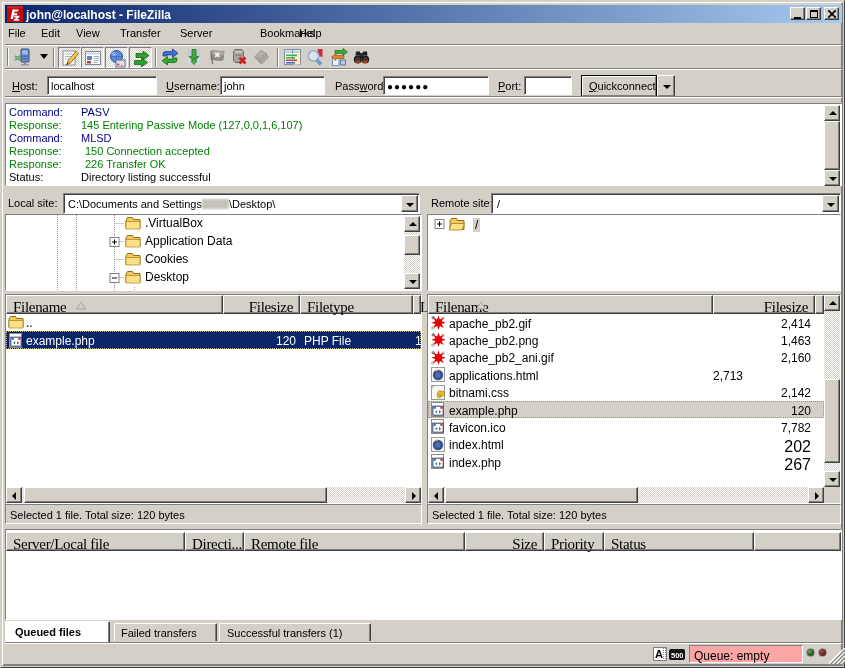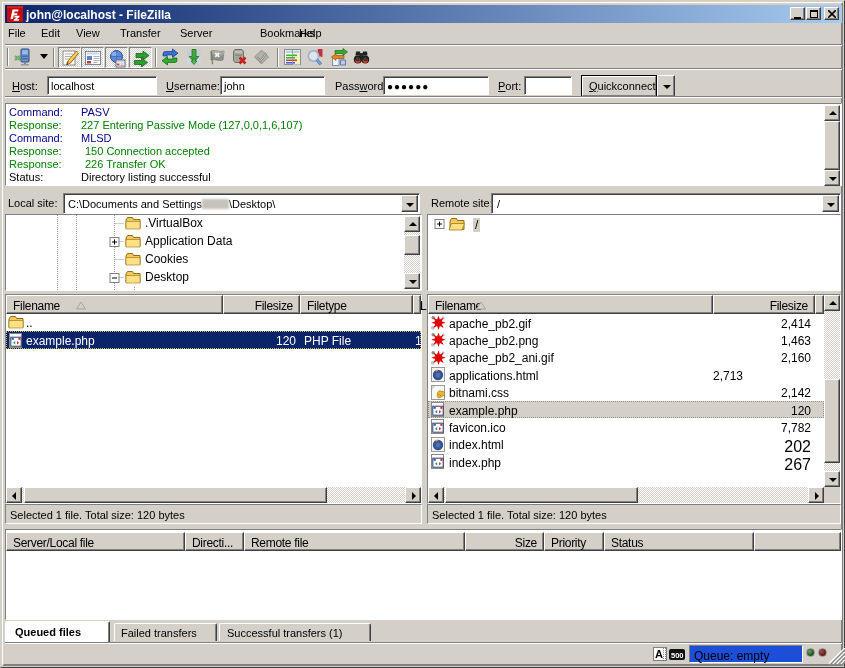--- a/index.html
+++ b/index.html
@@ -13,21 +13,21 @@
 #winedge2 { position:absolute; left:2px; top:2px; right:2px; bottom:2px;
   border:1px solid #D4D0C8; border-right-color:#808080; border-bottom-color:#808080; }
 .sunken { border-top:1px solid #808080; border-left:1px solid #808080; border-bottom:1px solid #fff; border-right:1px solid #fff; box-shadow: inset 1px 1px 0 #404040; }
 .sunkenlite { border-top:1px solid #808080; border-left:1px solid #808080; border-bottom:1px solid #fff; border-right:1px solid #fff; }
 .raised { border-top:1px solid #fff; border-left:1px solid #fff; border-bottom:1px solid #404040; border-right:1px solid #404040; box-shadow: inset -1px -1px 0 #808080; }
 .raisedlite { border-top:1px solid #fff; border-left:1px solid #fff; border-bottom:1px solid #808080; border-right:1px solid #808080; }
 .white { background:#fff; }
 .dither { background-image: repeating-conic-gradient(#fff 0% 25%, #d4d0c8 0% 50%); background-size:2px 2px; }
 .hdrcell { position:absolute; top:0; height:19px; background:#D4D0C8;
   border-top:1px solid #fff; border-left:1px solid #fff; border-bottom:1px solid #404040; border-right:1px solid #404040; box-shadow: inset -1px -1px 0 #808080; }
-.hdrcell span { position:absolute; top:3px; left:6px; white-space:nowrap; font-size:12px; letter-spacing:-0.3px; }
+.hdrcell span { position:absolute; top:3px; left:6px; white-space:nowrap; font-size:15px; letter-spacing:-0.3px;font-family:Liberation Serif, serif; }
 .sb-btn { position:absolute; background:#D4D0C8; border-top:1px solid #fff; border-left:1px solid #fff; border-bottom:1px solid #404040; border-right:1px solid #404040; box-shadow: inset -1px -1px 0 #808080; }
 .arrow { position:absolute; width:0; height:0; }
 .txt { position:absolute; white-space:nowrap; }
 </style>
 </head>
 <body>
 <div id="win">
 <div id="winedge"></div>
 <div id="winedge2"></div>
 
@@ -224,21 +224,21 @@
 </div>
 </div>
 <div class="ab" style="left:4px; top:95px; width:837px; height:1px; background:#808080;"></div>
 <div class="ab" style="left:4px; top:96px; width:837px; height:1px; background:#fff;"></div>
 
 <div class="ab sunkenlite white" style="left:4px; top:102px; width:837px; height:83px;">
 <div id="loglines">
   <div class="txt" style="left:3px; top:2px;   color:#00008b;">Command:</div>
         <div class="txt" style="left:75px; top:2px;   color:#00008b;text-align:center;">PASV</div>
   <div class="txt" style="left:3px; top:15px; color:#008000;">Response:</div>
-        <div class="txt" style="left:75px; top:15px; color:#008000;">227 Entering Passive Mode (127,0,0,1,6,107)</div>
+        <div class="txt" style="left:75px; top:15px; color:#008000;">145 Entering Passive Mode (127,0,0,1,6,107)</div>
   <div class="txt" style="left:3px; top:28px; color:#00008b;">Command:</div>
         <div class="txt" style="left:75px; top:28px; color:#00008b;">MLSD</div>
   <div class="txt" style="left:3px; top:41px; color:#008000;">Response:</div>
         <div class="txt" style="left:79px; top:41px; color:#008000;">150 Connection accepted</div>
   <div class="txt" style="left:3px; top:54px; color:#008000;">Response:</div>
         <div class="txt" style="left:79px; top:54px; color:#008000;">226 Transfer OK</div>
   <div class="txt" style="left:3px; top:67px; color:#000;">Status:</div>
         <div class="txt" style="left:75px; top:67px; color:#000;">Directory listing successful</div>
 </div>
 
@@ -563,21 +563,21 @@
     <text x="2" y="11" font-family="Liberation Sans" font-size="11" font-weight="bold" fill="#000">A</text>
     <g stroke="#888" stroke-dasharray="1,1">
           <line x1="10.5" y1="1" x2="10.5" y2="13"></line>
           <line x1="12.5" y1="1" x2="12.5" y2="13"></line>
         </g>
   </svg>
   <svg class="ab" style="left:664px; top:5px;" width="16" height="11" viewBox="0 0 16 11">
     <rect x="0" y="0" width="16" height="11" rx="2" fill="#111"></rect>
     <text x="2" y="8.5" font-family="Liberation Sans" font-size="7.5" font-weight="bold" fill="#fff">500</text>
   </svg>
-  <div class="ab sunkenlite" style="left:684px; top:1px; width:114px; height:18px; background:#1d4ed8;">
+  <div class="ab sunkenlite" style="left:684px; top:1px; width:114px; height:18px; background:#fca5a5;">
     <div class="txt" style="left:4px; top:3px; font-size:12px;">Queue: empty</div>
   </div>
   <div class="ab" style="left:801px; top:4px; width:9px; height:9px; border-radius:50%; border:1px solid #90908a; background:radial-gradient(circle at 35% 35%, #6aa06a, #235723 60%, #12330f);"></div>
   <div class="ab" style="left:813px; top:4px; width:9px; height:9px; border-radius:50%; border:1px solid #90908a; background:radial-gradient(circle at 35% 35%, #a05050, #6a1d1d 60%, #3a1010);"></div>
   <svg class="ab" style="left:824px; top:4px;" width="17" height="17" viewBox="0 0 17 17">
     <g stroke-width="1.6">
           <path d="M16 0 L0 16" stroke="#fff"></path>
           <path d="M17 1 L1 17" stroke="#8a8a84"></path>
     <path d="M16 4 L4 16" stroke="#fff"></path>
           <path d="M17 5 L5 17" stroke="#8a8a84"></path>

